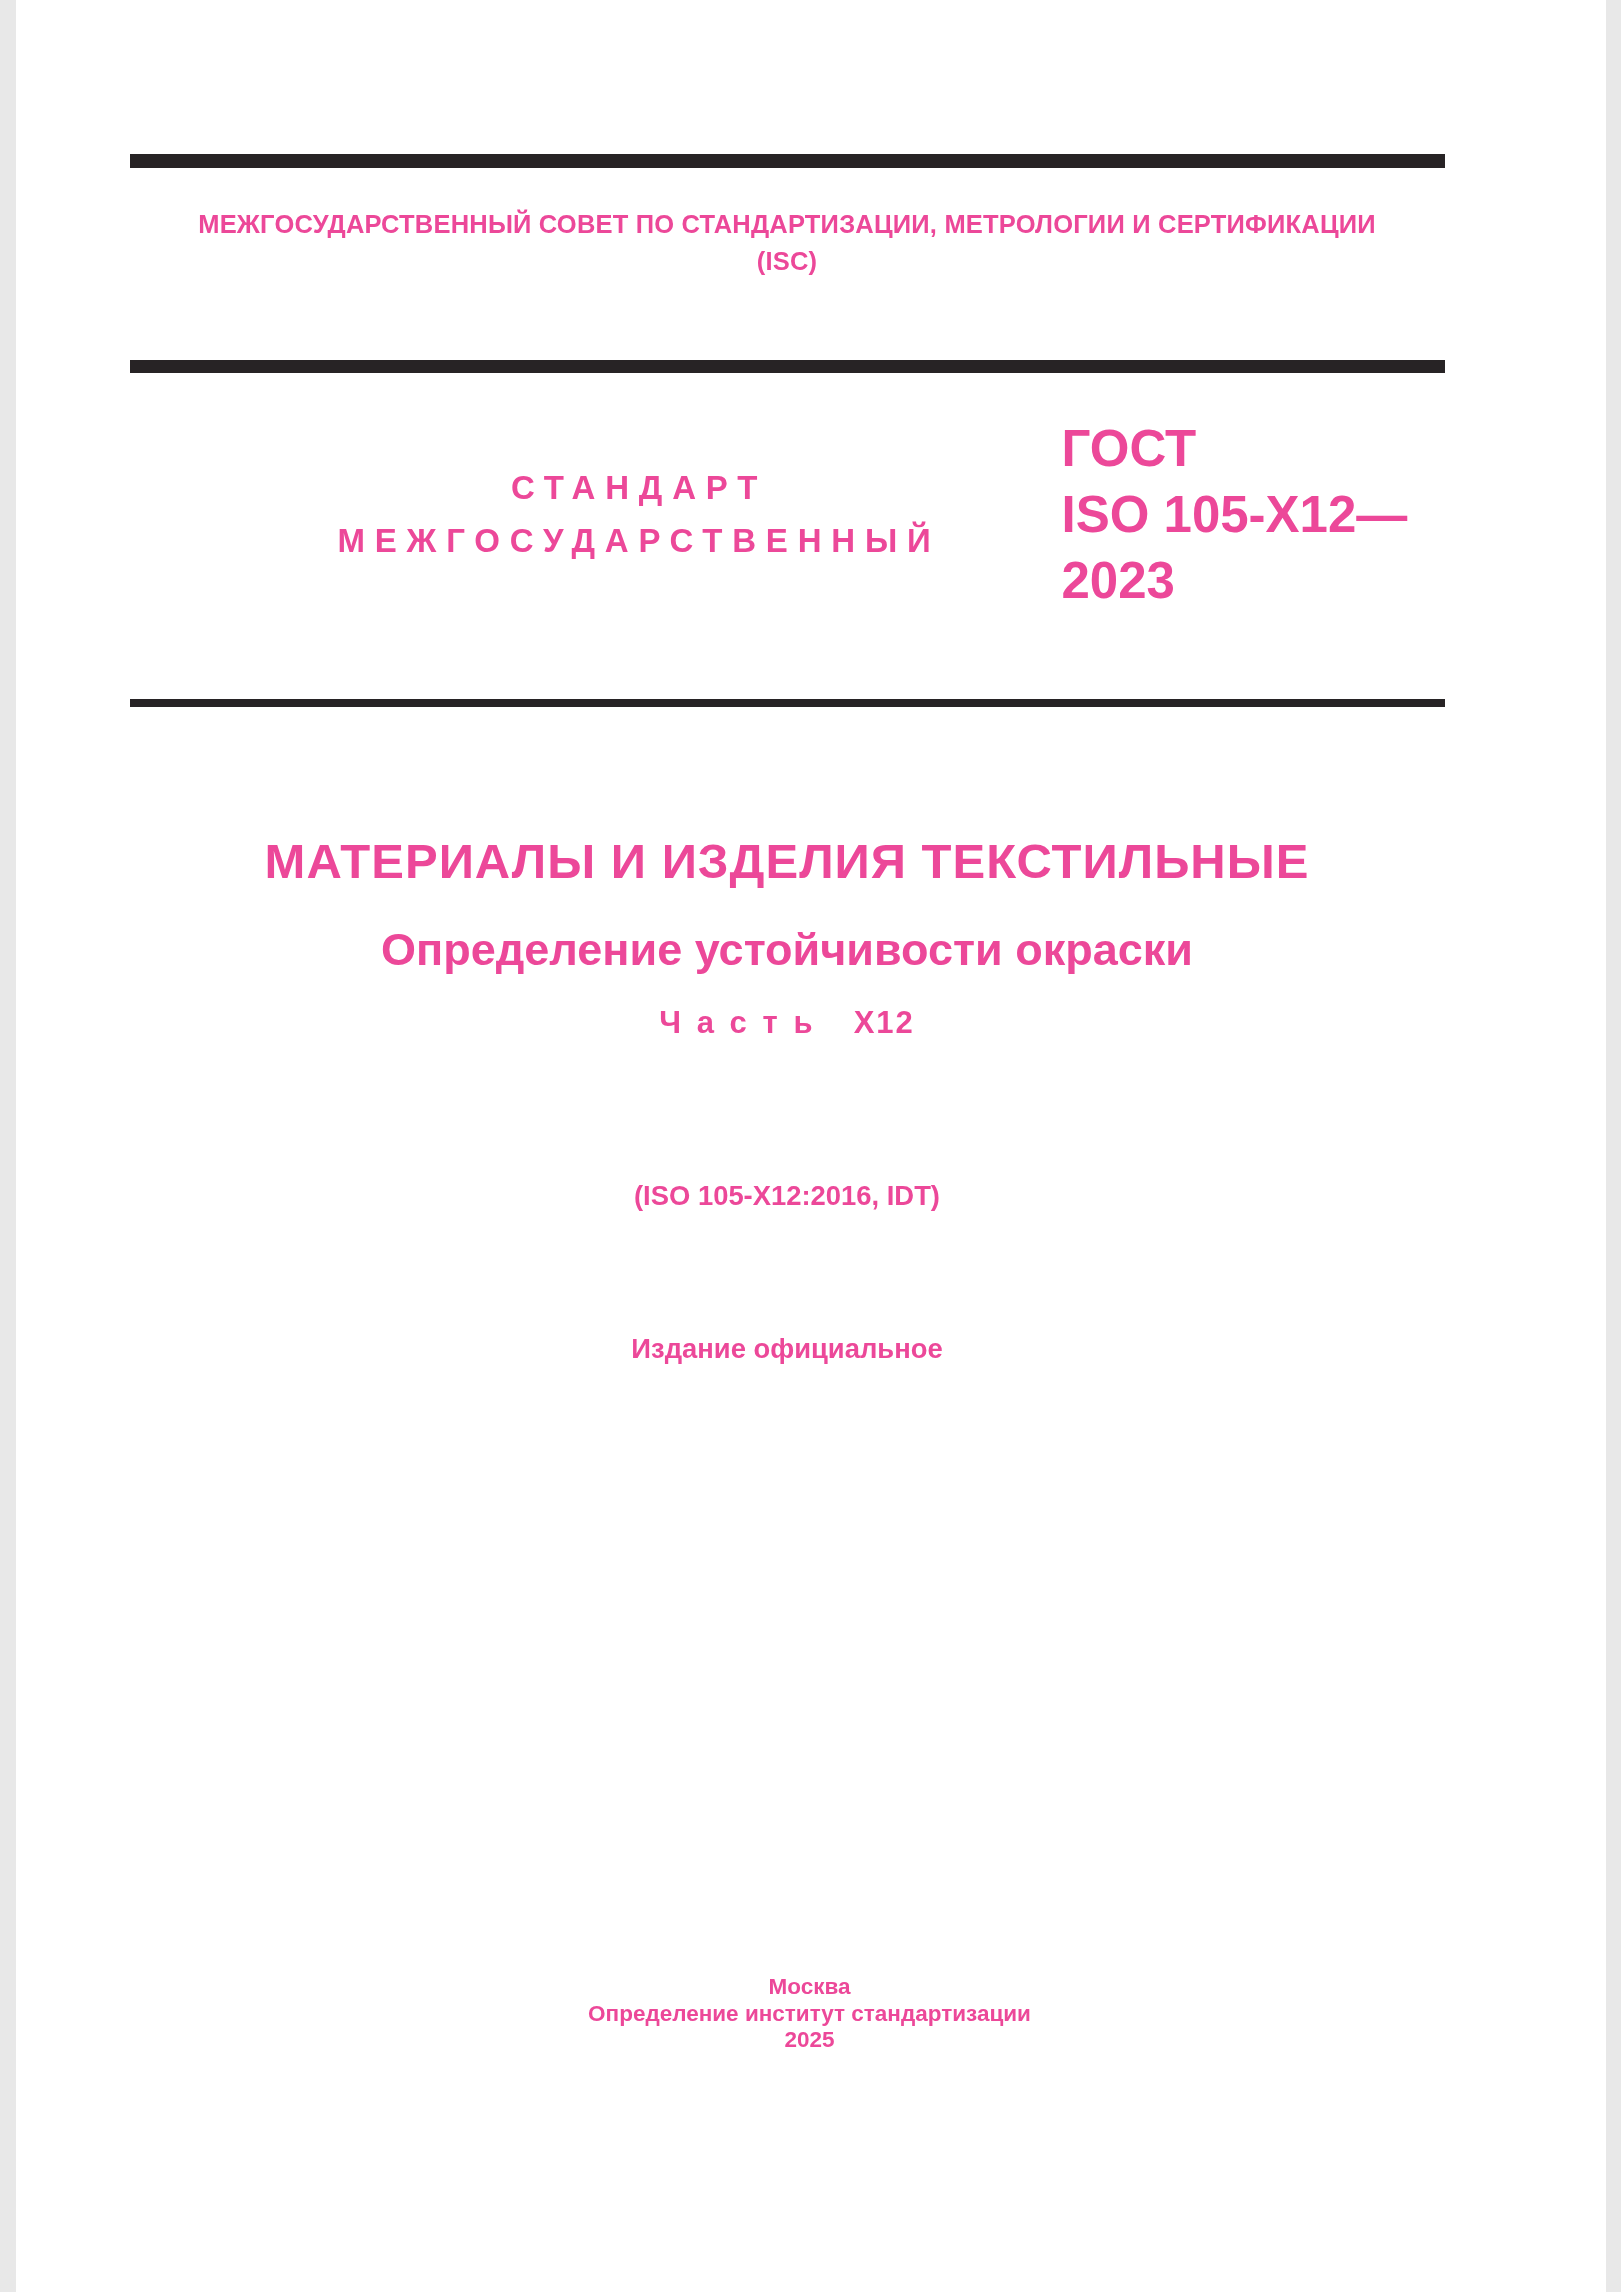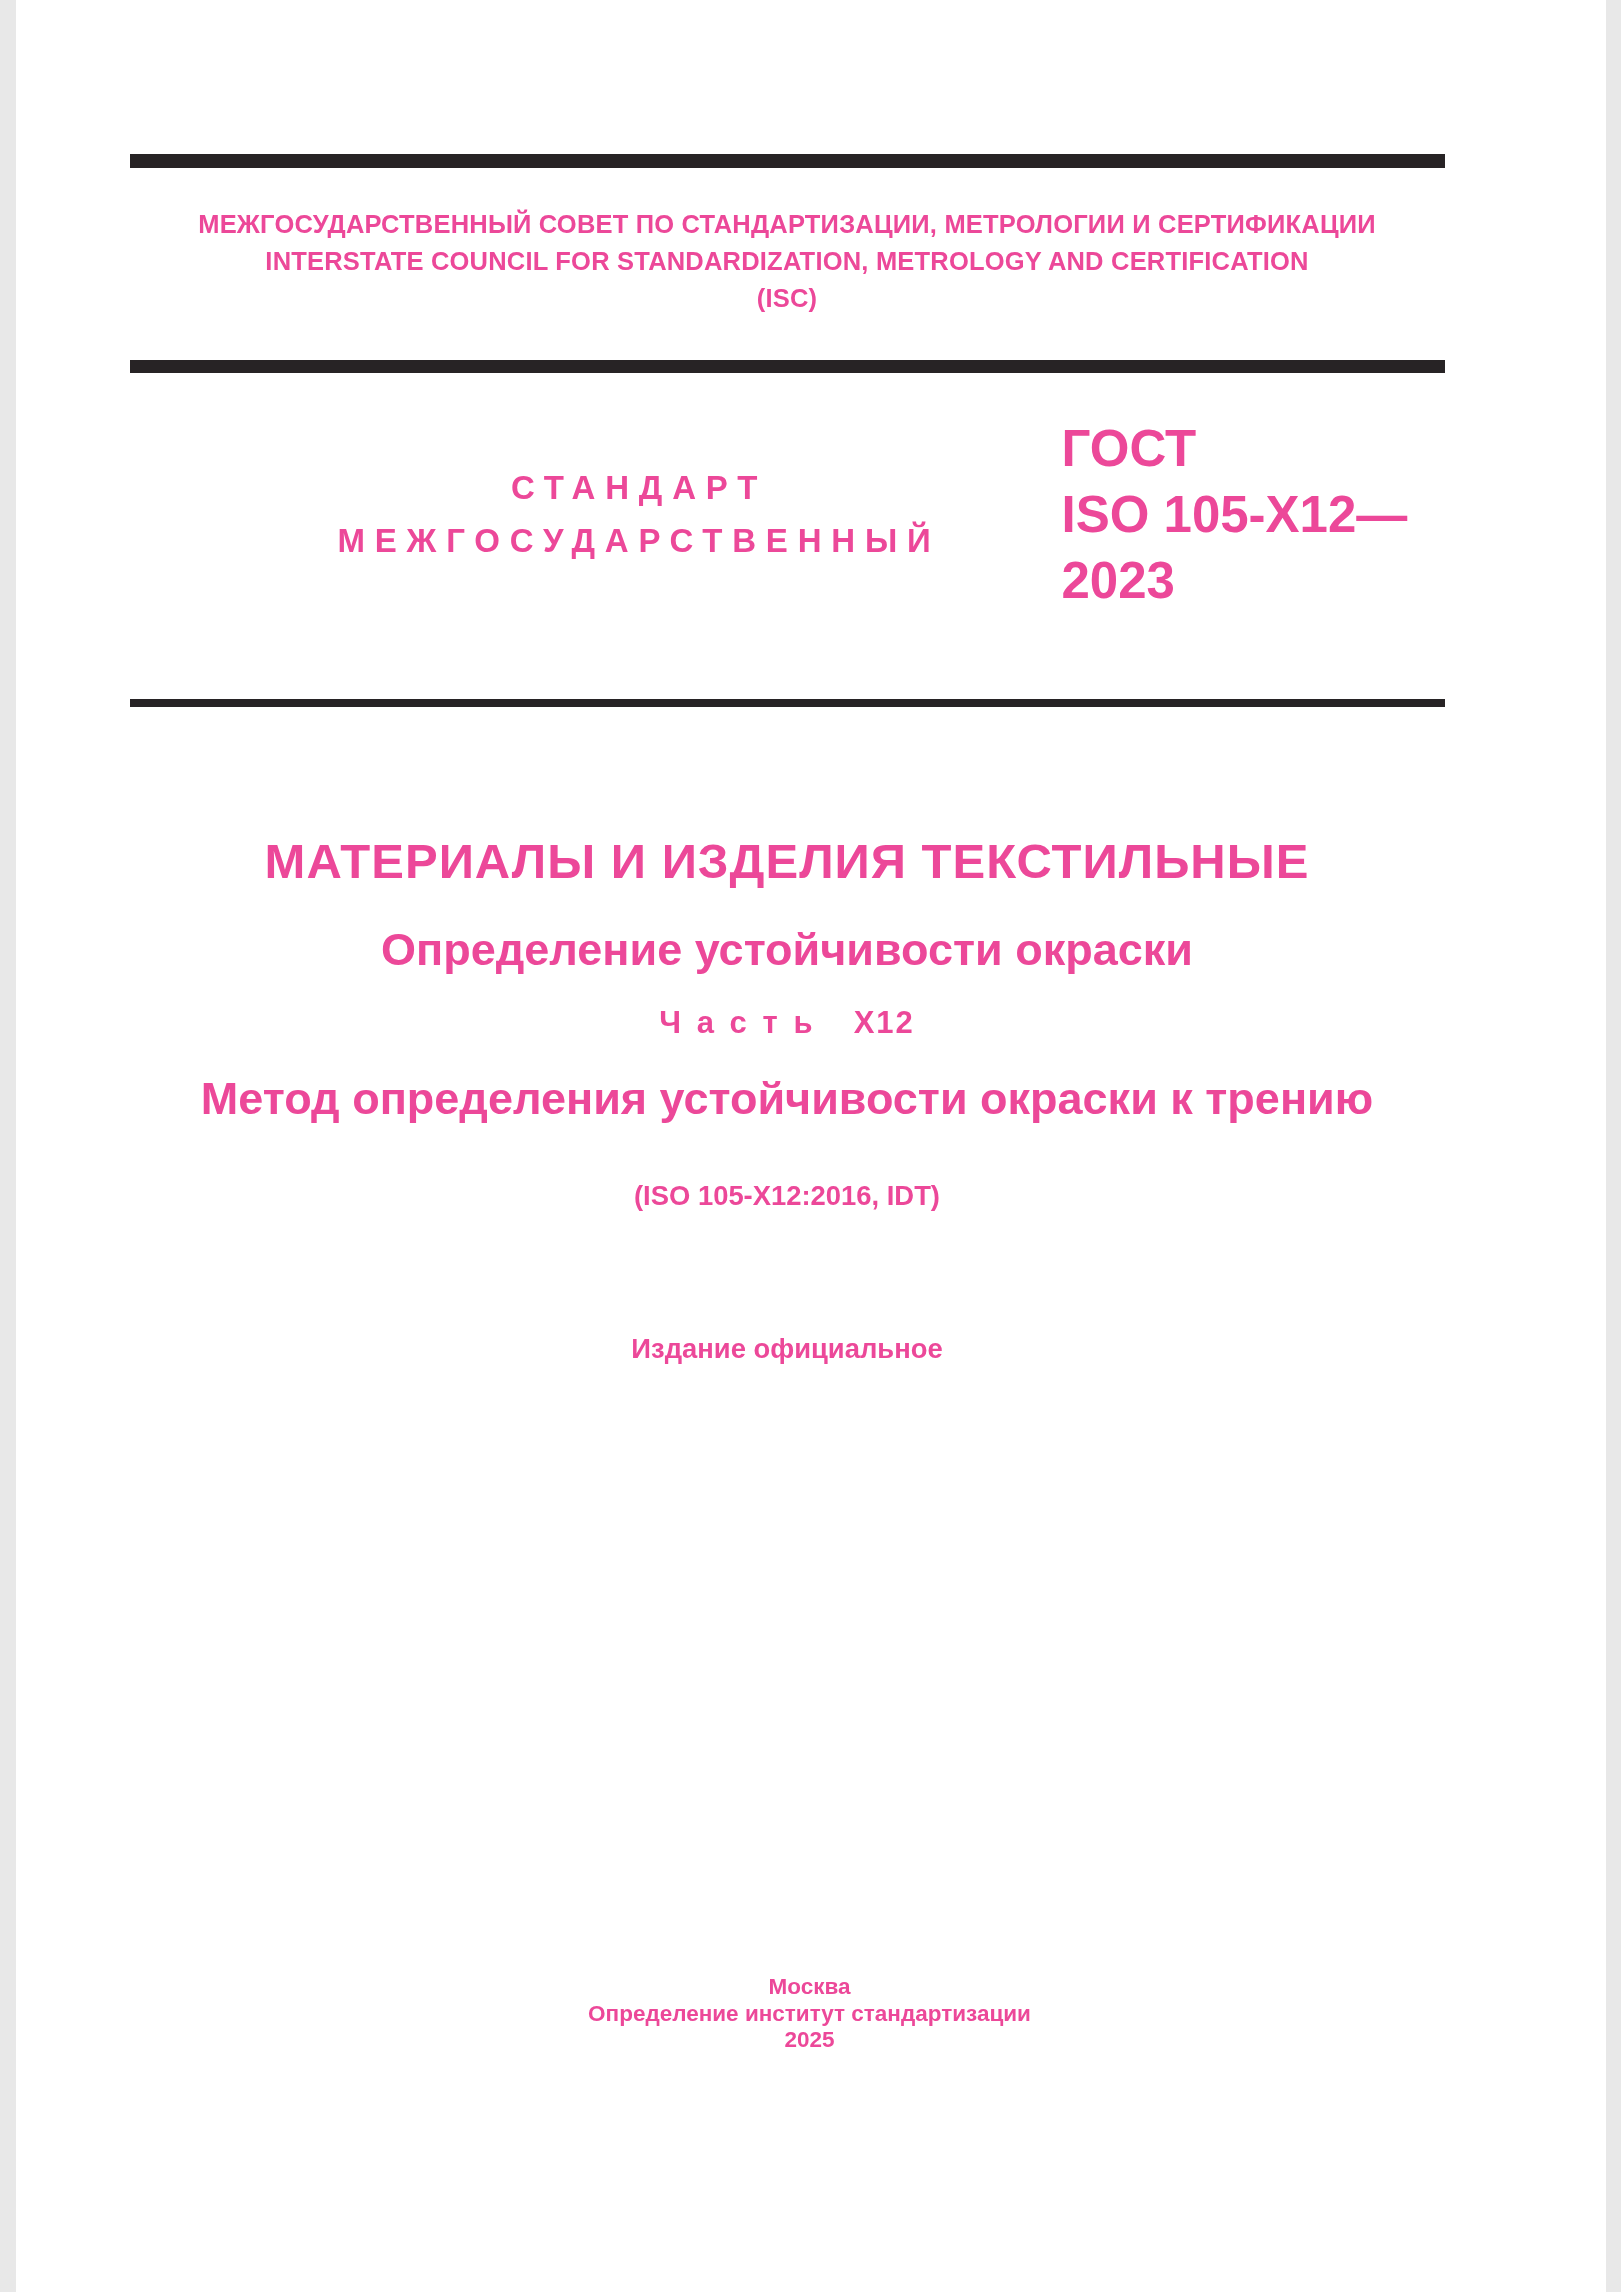--- a/index.html
+++ b/index.html
@@ -77,21 +77,20 @@
 </style>
 </head>
 <body>
 
 <div class="page">
 
   <div class="rule rule-top"></div>
 
   <div class="org-block">
     <div>МЕЖГОСУДАРСТВЕННЫЙ СОВЕТ ПО СТАНДАРТИЗАЦИИ, МЕТРОЛОГИИ И СЕРТИФИКАЦИИ</div>
-    <div>INTERSTATE COUNCIL FOR STANDARDIZATION, METROLOGY AND CERTIFICATION</div>
     <div>(ISC)</div>
   </div>
 
   <div class="rule rule-mid"></div>
 
   <div class="std-type">
     <div>СТАНДАРТ</div>
     <div>МЕЖГОСУДАРСТВЕННЫЙ</div>
   </div>
 
@@ -104,21 +103,20 @@
   <div class="rule rule-thin"></div>
 
   <div class="centered-line title-subject">МАТЕРИАЛЫ И ИЗДЕЛИЯ ТЕКСТИЛЬНЫЕ</div>
 
   <div class="centered-line title-subtitle">Определение устойчивости окраски</div>
 
   <div class="centered-line title-part">
     <span class="part-label">Часть</span><span class="part-number">Х12</span>
   </div>
 
-  <div class="centered-line title-method">Метод определения устойчивости окраски к трению</div>
 
   <div class="centered-line iso-ref">(ISO 105-X12:2016, IDT)</div>
 
   <div class="centered-line edition-note">Издание официальное</div>
 
   <div class="imprint">
     <div>Москва</div>
     <div>Определение институт стандартизации</div>
     <div>2025</div>
   </div>

